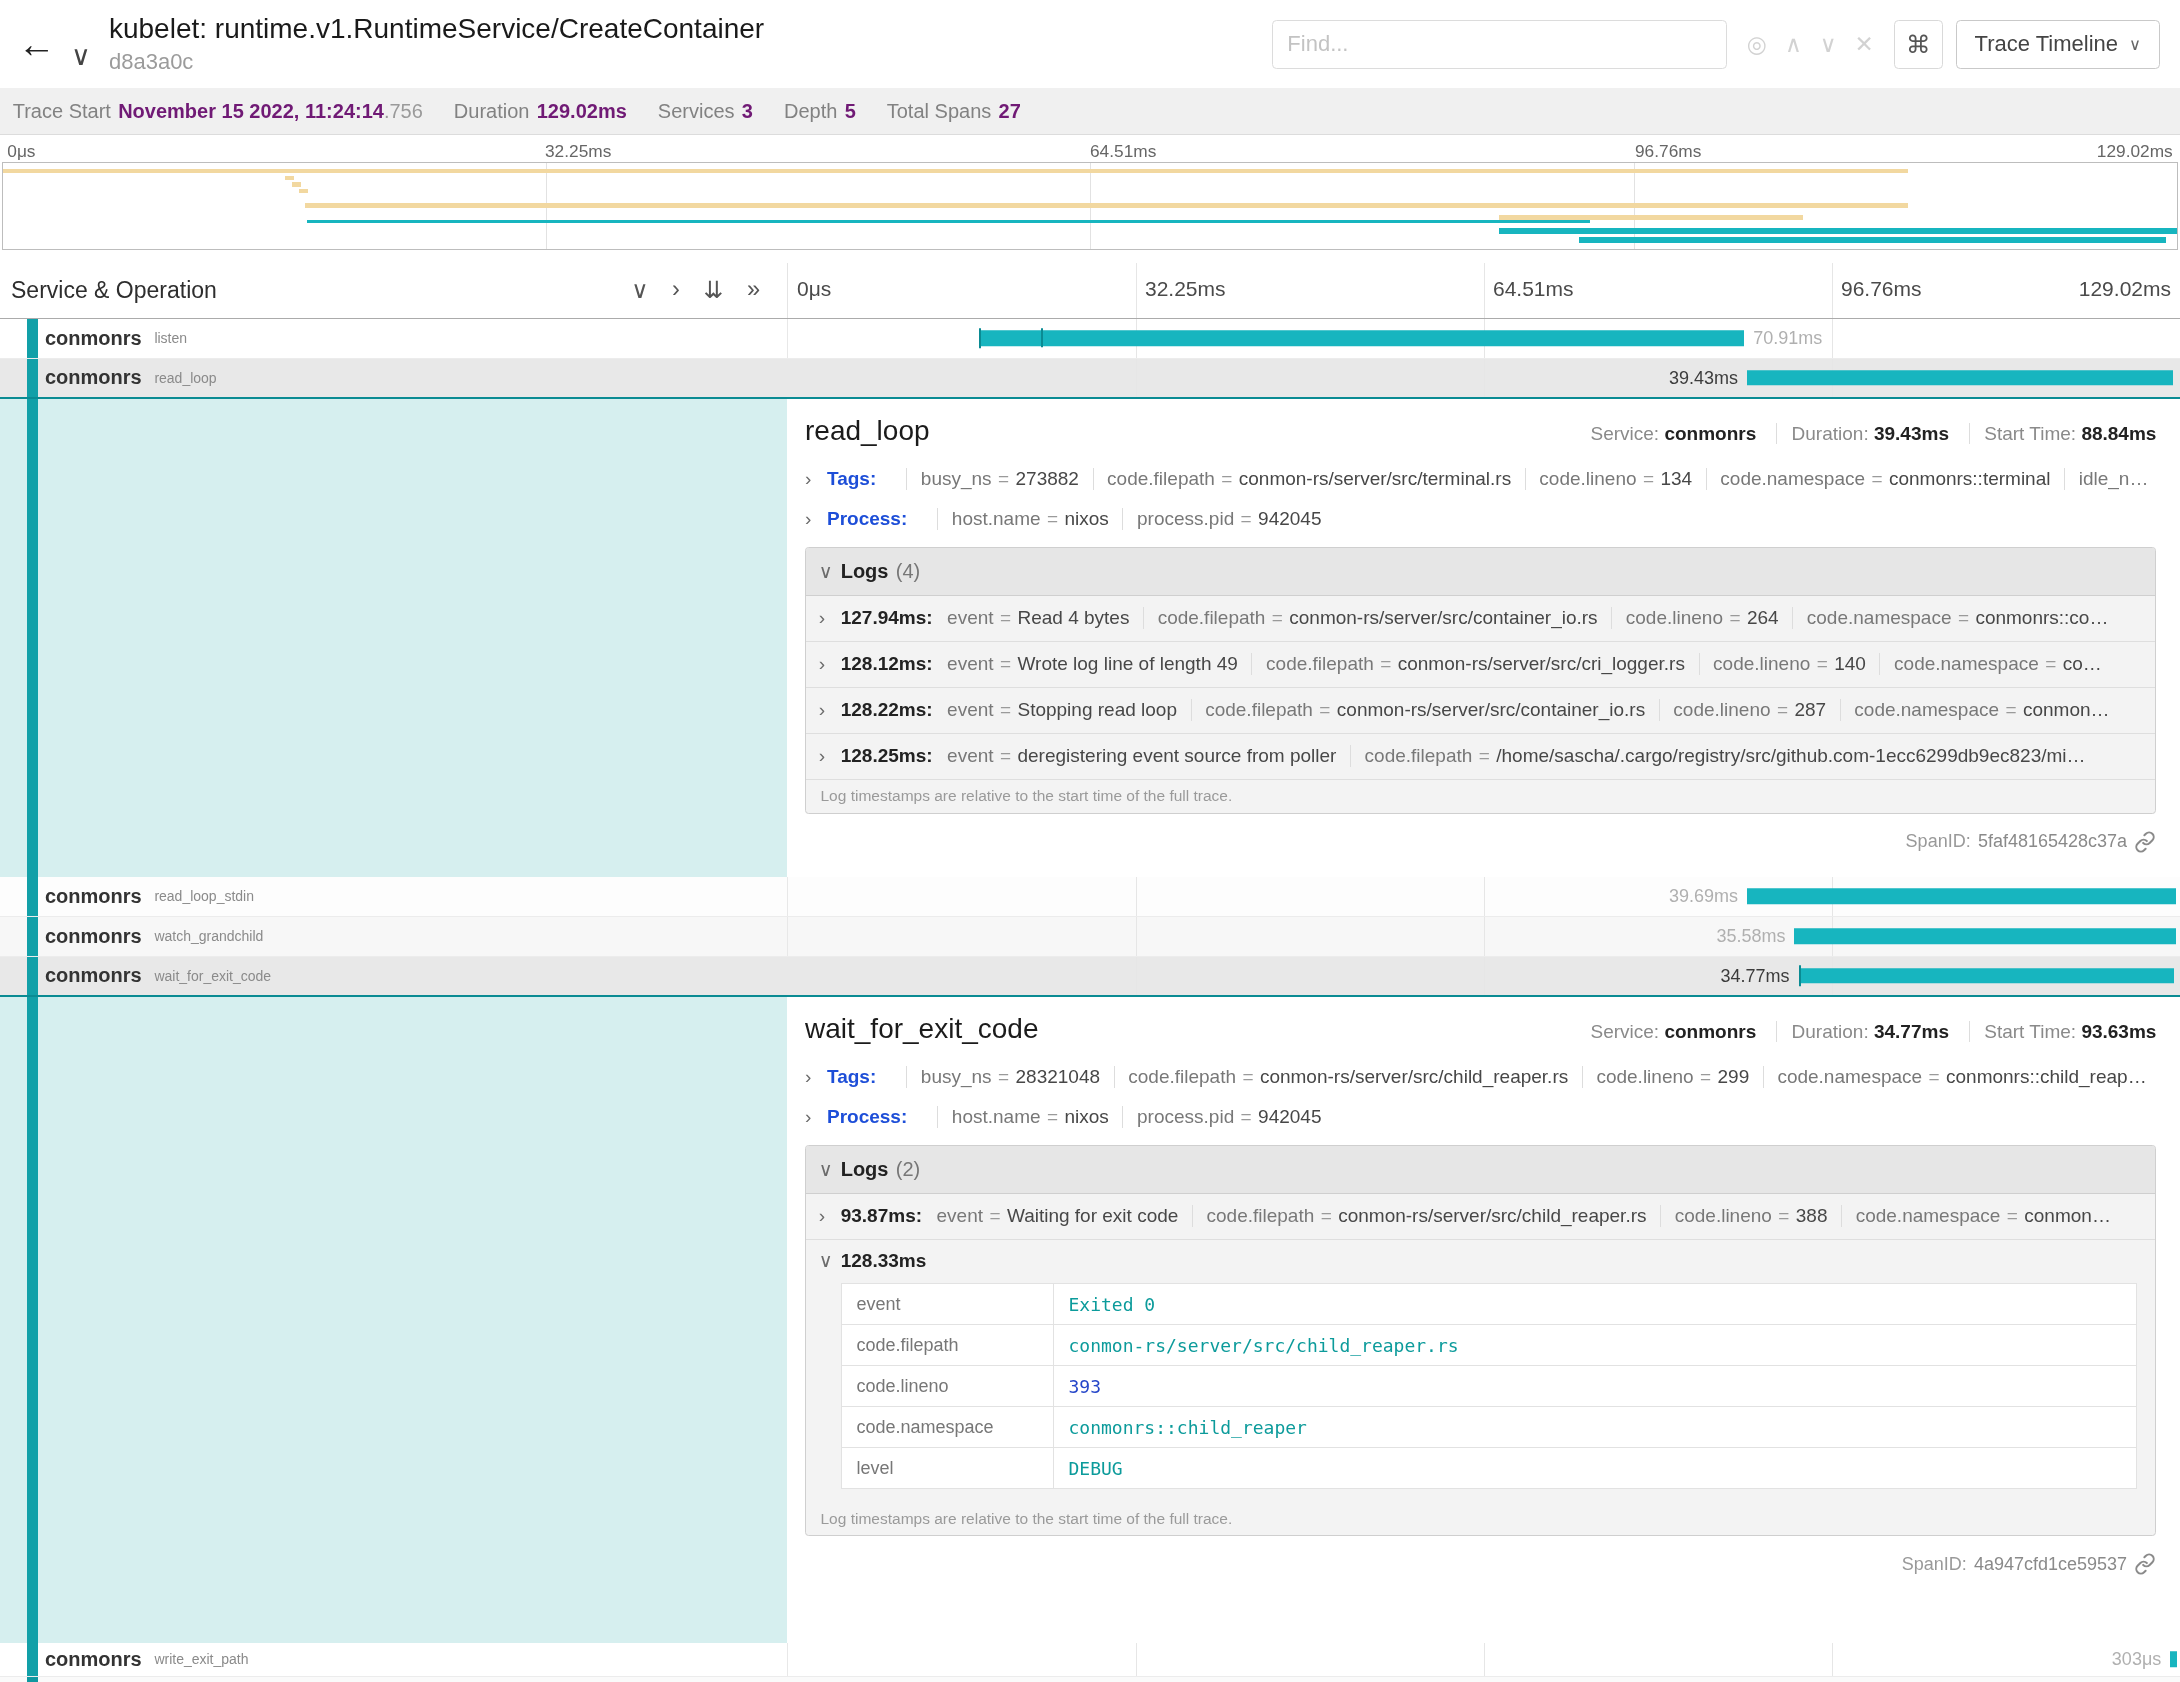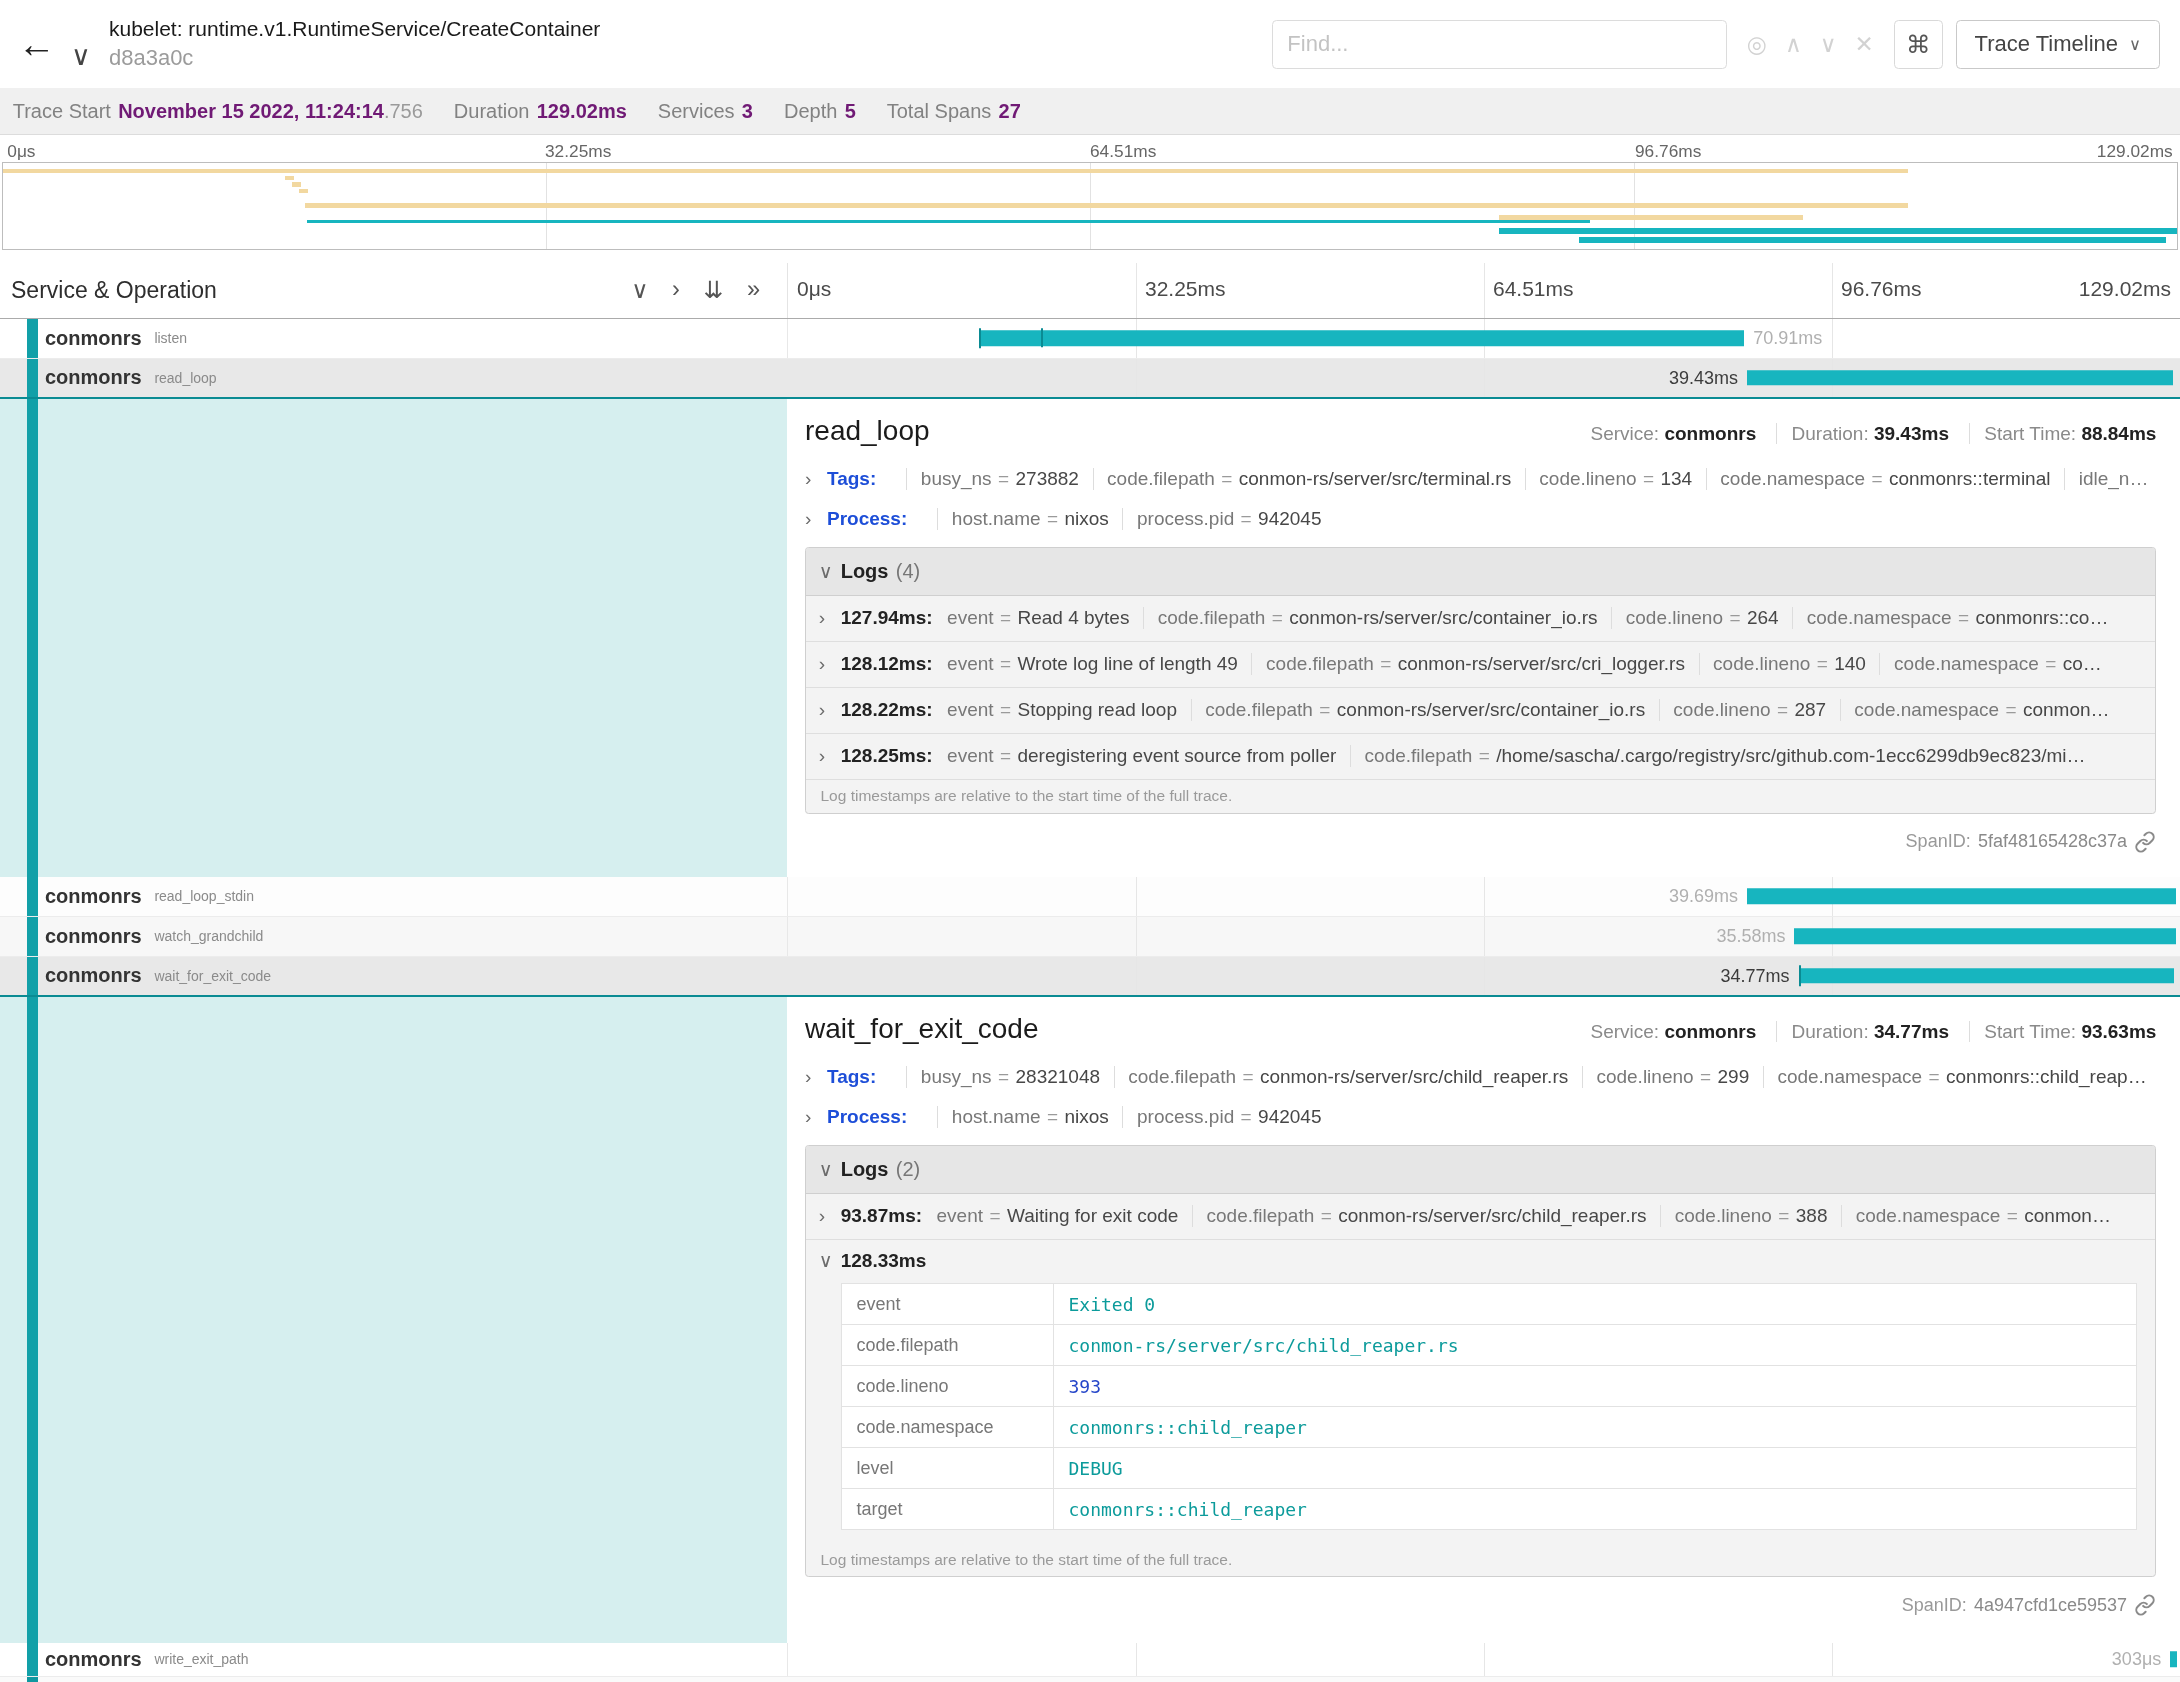--- a/index.html
+++ b/index.html
@@ -4,21 +4,21 @@
 <style>
   html,body{margin:0;padding:0;background:#fff;}
   body{font-family:"Liberation Sans",sans-serif;color:#333;}
   .page{position:relative;width:2180px;height:1683px;background:#fff;overflow:hidden;}
 
   
   .header{height:88px;display:flex;align-items:center;padding:0 20px 0 11px;box-sizing:border-box;background:#fff;}
   .back-btn{width:51px;height:51px;border:none;background:none;font-size:38px;color:#222;cursor:pointer;line-height:51px;text-align:center;padding:0;}
   .hdr-chevron{font-size:27px;color:#444;margin:23.6px 5.5px 0 9px;cursor:pointer;}
   .title-block{margin-left:12.7px;min-width:0;}
-  .trace-title{font-size:21px;color:#1a1a1a;font-weight:500;white-space:nowrap;}
+  .trace-title{font-size:28px;color:#1a1a1a;font-weight:500;white-space:nowrap;}
   .trace-id{font-size:22px;color:#9b9b9b;margin-top:3.6px;}
   .hdr-right{margin-left:auto;display:flex;align-items:center;gap:12.7px;}
   .find-box{width:455px;height:49px;border:0.9px solid #dcdcdc;border-radius:4.5px;display:flex;align-items:center;box-sizing:border-box;background:#fff;}
   .find-input{border:none;outline:none;flex:1;font-size:22px;padding:0 14.5px;font-family:"Liberation Sans",sans-serif;color:#14532d;background:transparent;}
   .find-input::placeholder{color:#c3c3c3;}
   .find-icons{display:flex;align-items:center;gap:18px;padding:0 7.3px;}
   .find-icon{font-size:23px;color:#d2d2d2;cursor:pointer;}
   .cmd-btn{width:49px;height:49px;border:0.9px solid #d9d9d9;border-radius:4.5px;background:#fff;font-size:24.5px;color:#555;cursor:pointer;padding:0;}
   .tt-btn{height:49px;border:0.9px solid #c9c9c9;border-radius:4.5px;background:#fff;font-size:22px;color:#444;cursor:pointer;display:flex;align-items:center;gap:11px;padding:0 18px;font-family:"Liberation Sans",sans-serif;}
   .tt-chev{font-size:16.4px;color:#666;}
@@ -408,24 +408,20 @@
                 <td class="v blue">393</td>
               </tr>
             <tr>
                 <td class="k">code.namespace</td>
                 <td class="v">conmonrs::child_reaper</td>
               </tr>
             <tr>
                 <td class="k">level</td>
                 <td class="v">DEBUG</td>
               </tr>
-            <tr>
-                <td class="k">target</td>
-                <td class="v">conmonrs::child_reaper</td>
-              </tr>
           </tbody>
         </table>
         <div class="logs-foot">Log timestamps are relative to the start time of the full trace.</div>
       </div>
       <div class="spanid-row">
         <span>SpanID:</span>
         <span class="sid">4a947cfd1ce59537</span>
         <svg class="link-icon" viewBox="0 0 24 24">
             <path d="M10 13a5 5 0 0 0 7.07 0l3-3a5 5 0 0 0-7.07-7.07l-1.7 1.7" fill="none" stroke="#8a8a8a" stroke-width="2.2" stroke-linecap="round"></path>
             <path d="M14 11a5 5 0 0 0-7.07 0l-3 3a5 5 0 0 0 7.07 7.07l1.7-1.7" fill="none" stroke="#8a8a8a" stroke-width="2.2" stroke-linecap="round"></path>

